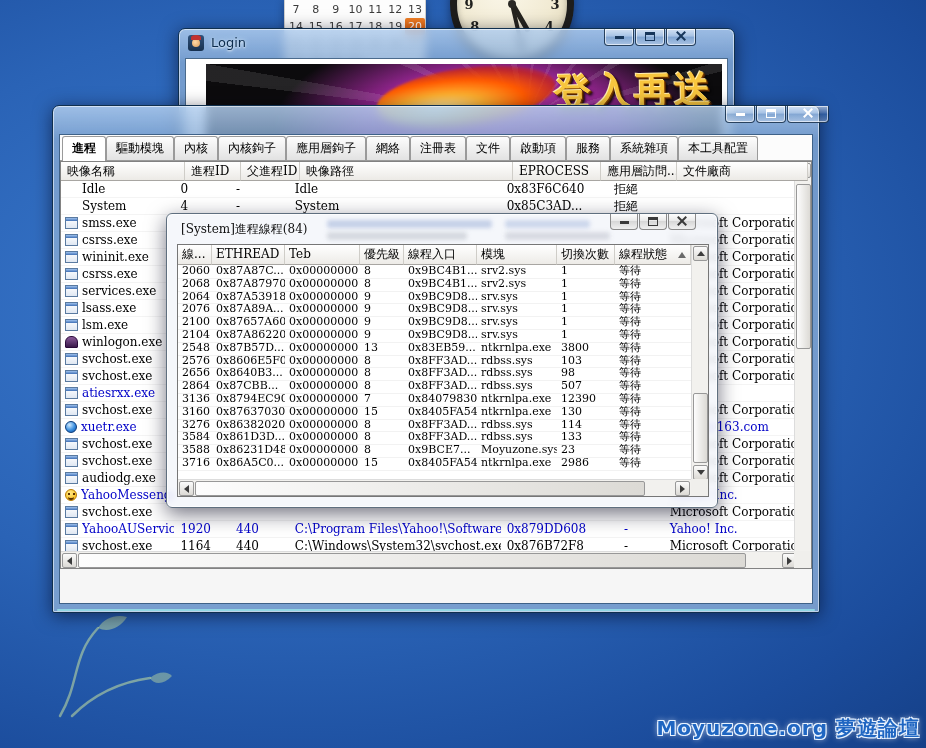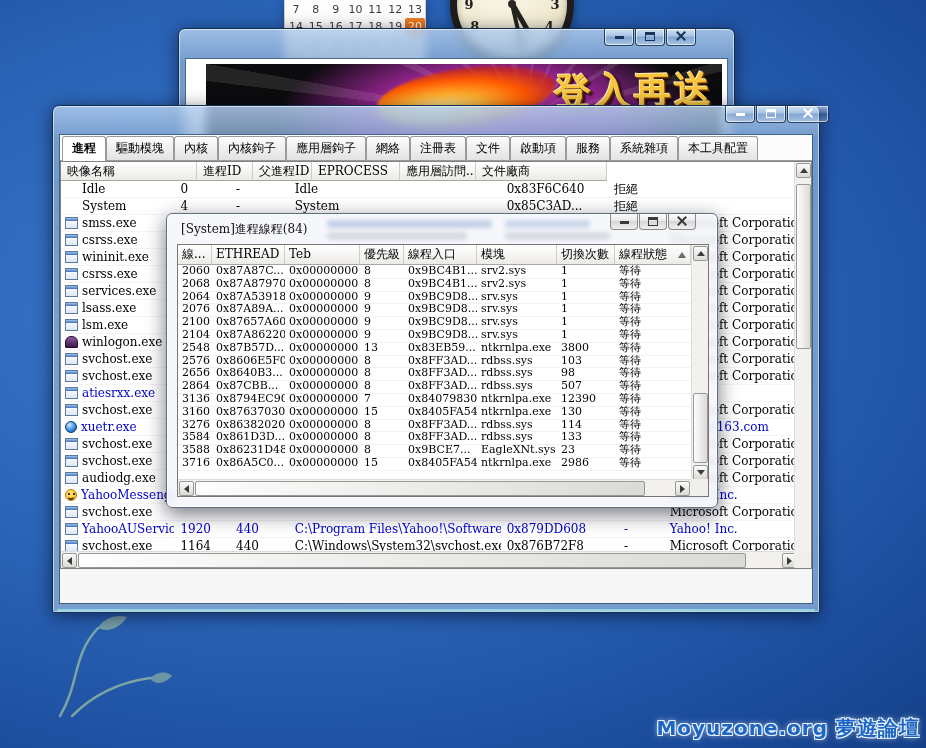--- a/index.html
+++ b/index.html
@@ -181,20 +181,24 @@
         <div class="clock-num" style="left: 92.2391px; top: 76.5px;">4</div>
         <div class="clock-num" style="left: 17.7609px; top: 76.5px;">8</div>
         <div class="clock-num" style="left: 12px; top: 55px;">9</div>
       </div>
     <div class="hand hr"></div>
     <div class="hand min"></div>
     <div class="clock-cap"></div>
   </div>
 
   <div class="win login-win">
+    <div class="titlebar">
+      <div class="login-ico"></div>
+      <div class="title-text">Login</div>
+    </div>
     <div class="cap login-cap">
       <div class="cbtn">
           <div class="g min"></div>
         </div>
       <div class="cbtn">
           <div class="g max"></div>
         </div>
       <div class="cbtn">
           <div class="g x"></div>
         </div>
@@ -233,23 +237,24 @@
           <div class="tab">注冊表</div>
           <div class="tab">文件</div>
           <div class="tab">啟動項</div>
           <div class="tab">服務</div>
           <div class="tab">系統雜項</div>
           <div class="tab">本工具配置</div>
         </div>
 
       <div class="ptable">
         <div class="phdr">
-            <div class="th" style="width: 136px;">映像名稱</div>
+            <div class="th" style="width: 124px;">映像名稱</div>
             <div class="th" style="width: 56px;">進程ID</div>
             <div class="th" style="width: 59px;">父進程ID</div>
+            <div class="th" style="width: 213px;">映像路徑</div>
             <div class="th" style="width: 88px;">EPROCESS</div>
             <div class="th" style="width: 76px;">應用層訪問...</div>
             <div class="th" style="width: 131px;">文件廠商</div>
           </div>
         <div class="pbody">
             <div class="trow">
               <div class="td c-name" style="width: 114px;">
                 <div class="ic none"></div>
                 <div class="nm">Idle</div>
               </div>
@@ -707,21 +712,21 @@
             <div class="dtd" style="width: 80px;">rdbss.sys</div>
             <div class="dtd" style="width: 58px;">133</div>
             <div class="dtd" style="width: 76px;">等待</div>
           </div>
           <div class="drow">
             <div class="dtd" style="width: 34px;">3588</div>
             <div class="dtd" style="width: 73px;">0x86231D48</div>
             <div class="dtd" style="width: 75px;">0x00000000</div>
             <div class="dtd" style="width: 44px;">8</div>
             <div class="dtd" style="width: 73px;">0x9BCE7...</div>
-            <div class="dtd" style="width: 80px;">EagleXNt.sys</div>
+            <div class="dtd" style="width: 80px;">Moyuzone.sys</div>
             <div class="dtd" style="width: 58px;">23</div>
             <div class="dtd" style="width: 76px;">等待</div>
           </div>
           <div class="drow">
             <div class="dtd" style="width: 34px;">3716</div>
             <div class="dtd" style="width: 73px;">0x86A5C0...</div>
             <div class="dtd" style="width: 75px;">0x00000000</div>
             <div class="dtd" style="width: 44px;">15</div>
             <div class="dtd" style="width: 73px;">0x8405FA54</div>
             <div class="dtd" style="width: 80px;">ntkrnlpa.exe</div>

